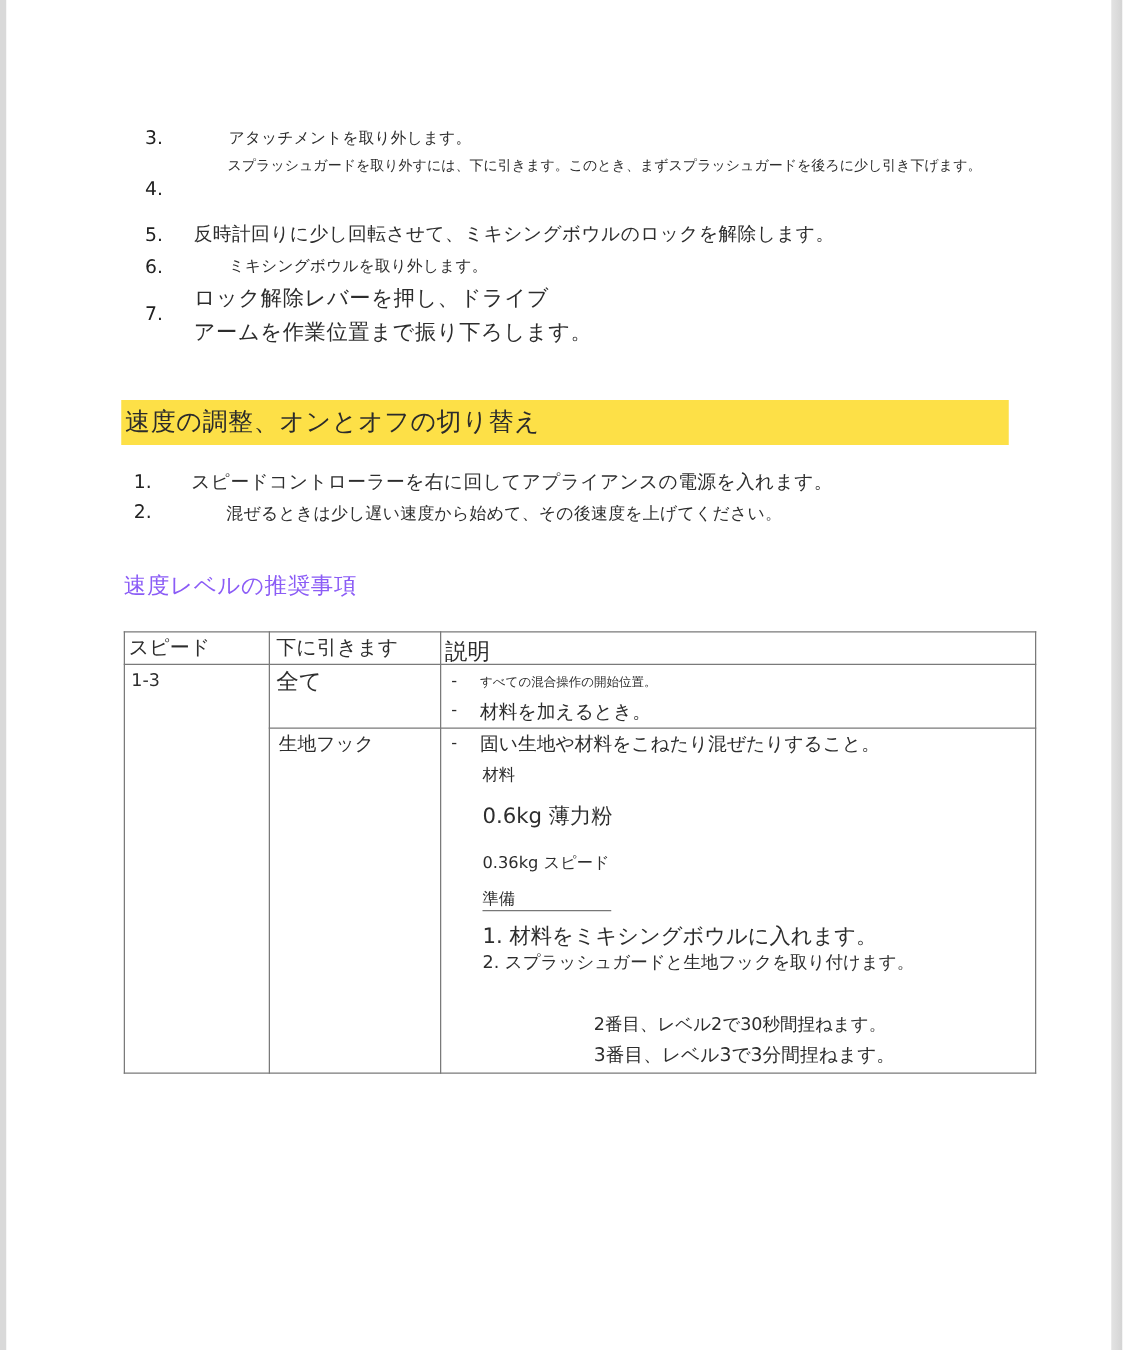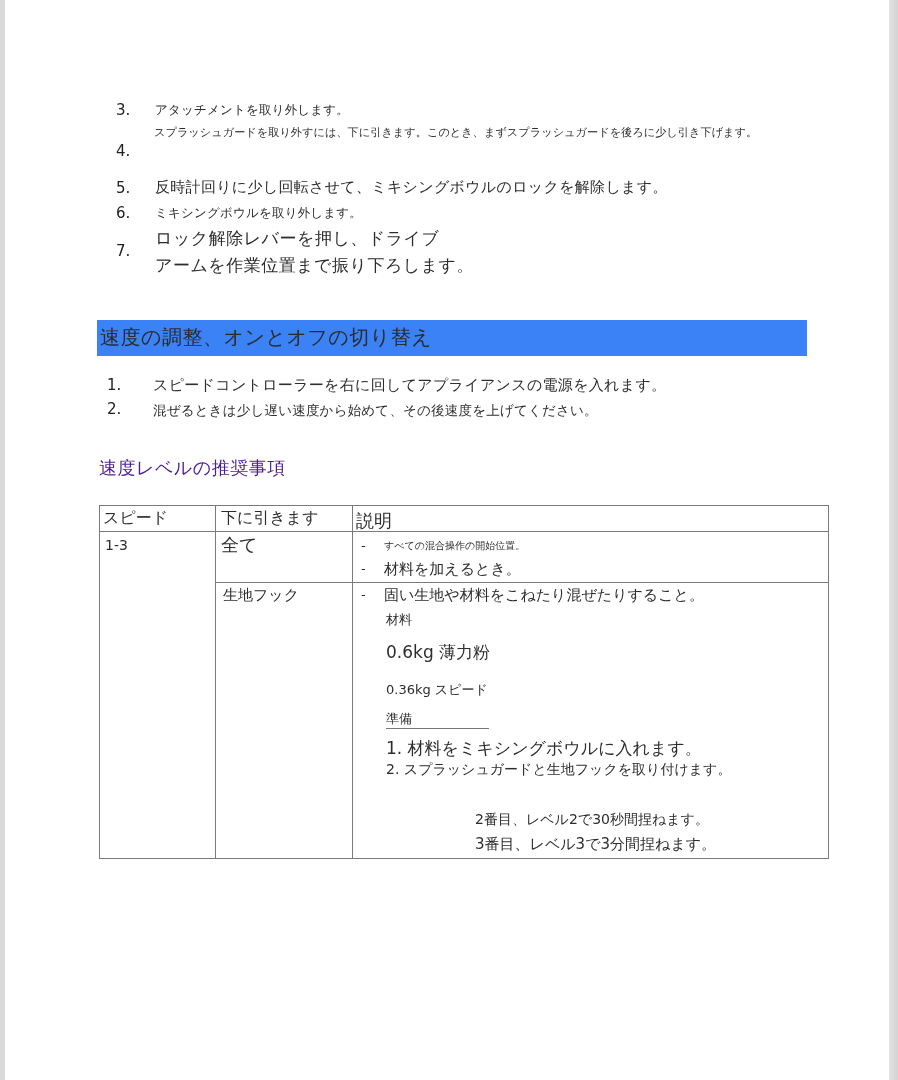--- a/index.html
+++ b/index.html
@@ -7,31 +7,31 @@
     width:898px; height:1080px; position:relative; overflow:hidden;
     background:#ffffff;
     font-family:"DejaVu Sans", "Liberation Sans", sans-serif;
     color:#2a2a2a;
   }
   .edge-left { position:absolute; left:0; top:0; width:5px; height:1080px; background:#d9d9d9; }
   .edge-right { position:absolute; left:889px; top:0; width:9px; height:1080px; background:linear-gradient(to right,#e3e3e3,#d4d4d4); }
 
   .abs { position:absolute; white-space:nowrap; }
   .num { font-size:15px; color:#222; }
-  .txt-s { font-size:12.5px; color:#2d2d2d; letter-spacing:0.2px; }
+  .txt-s { font-size:12.5px; color:#2d2d2d; letter-spacing:0.2px;margin-left:28px; }
   .txt-m { font-size:15px; color:#2d2d2d; letter-spacing:0.3px; }
   .txt-l { font-size:17px; color:#2d2d2d; letter-spacing:0.5px; }
 
   .section-bar {
     position:absolute; left:97px; top:320px; width:710px; height:36px;
-    background:#3b82f6;
+    background:#fde047;
   }
   .section-bar span { position:absolute; left:3px; top:4px; font-size:20px; color:#2b2b2b; letter-spacing:0.5px; }
 
-  .subheading { font-size:18px; color:#4c1d95; letter-spacing:0.5px; }
+  .subheading { font-size:18px; color:#8b5cf6; letter-spacing:0.5px; }
 
   
   .tbl { position:absolute; left:99px; top:505px; width:822px; height:354px; }
   .tbl .line { position:absolute; background:#7a7a7a; }
   .cell-text { position:absolute; white-space:nowrap; color:#2d2d2d; }
   .underline-bar { position:absolute; height:1px; background:#777; }
 </style>
 </head>
 <body>
 

